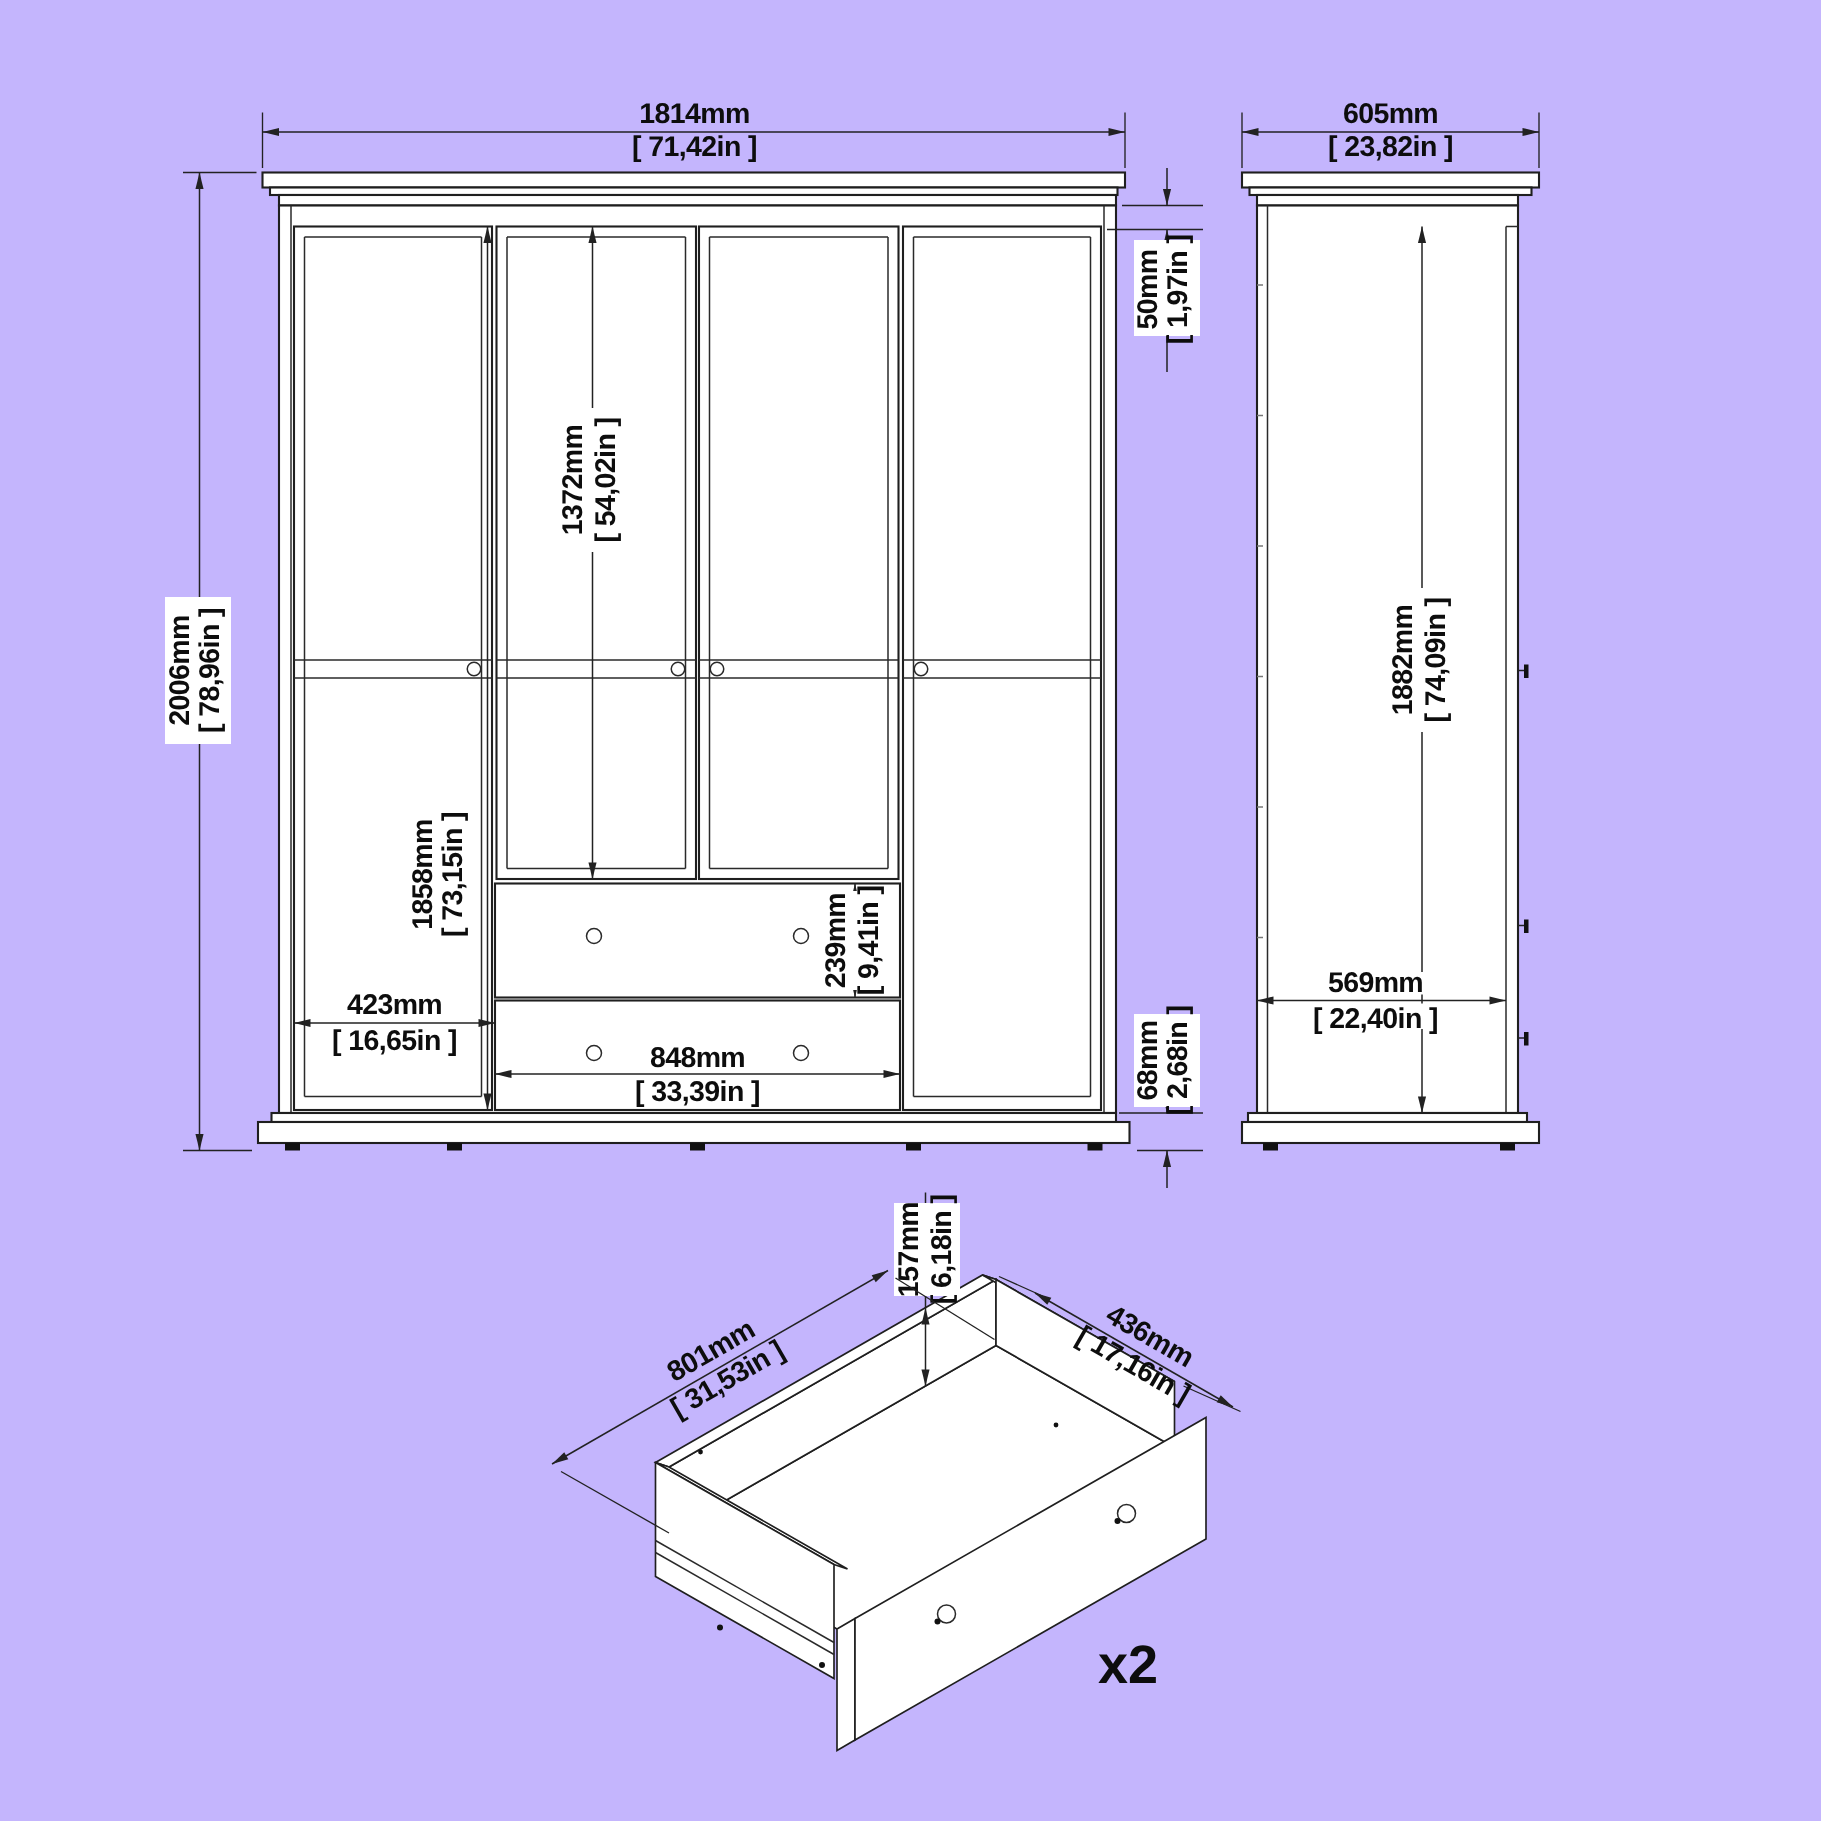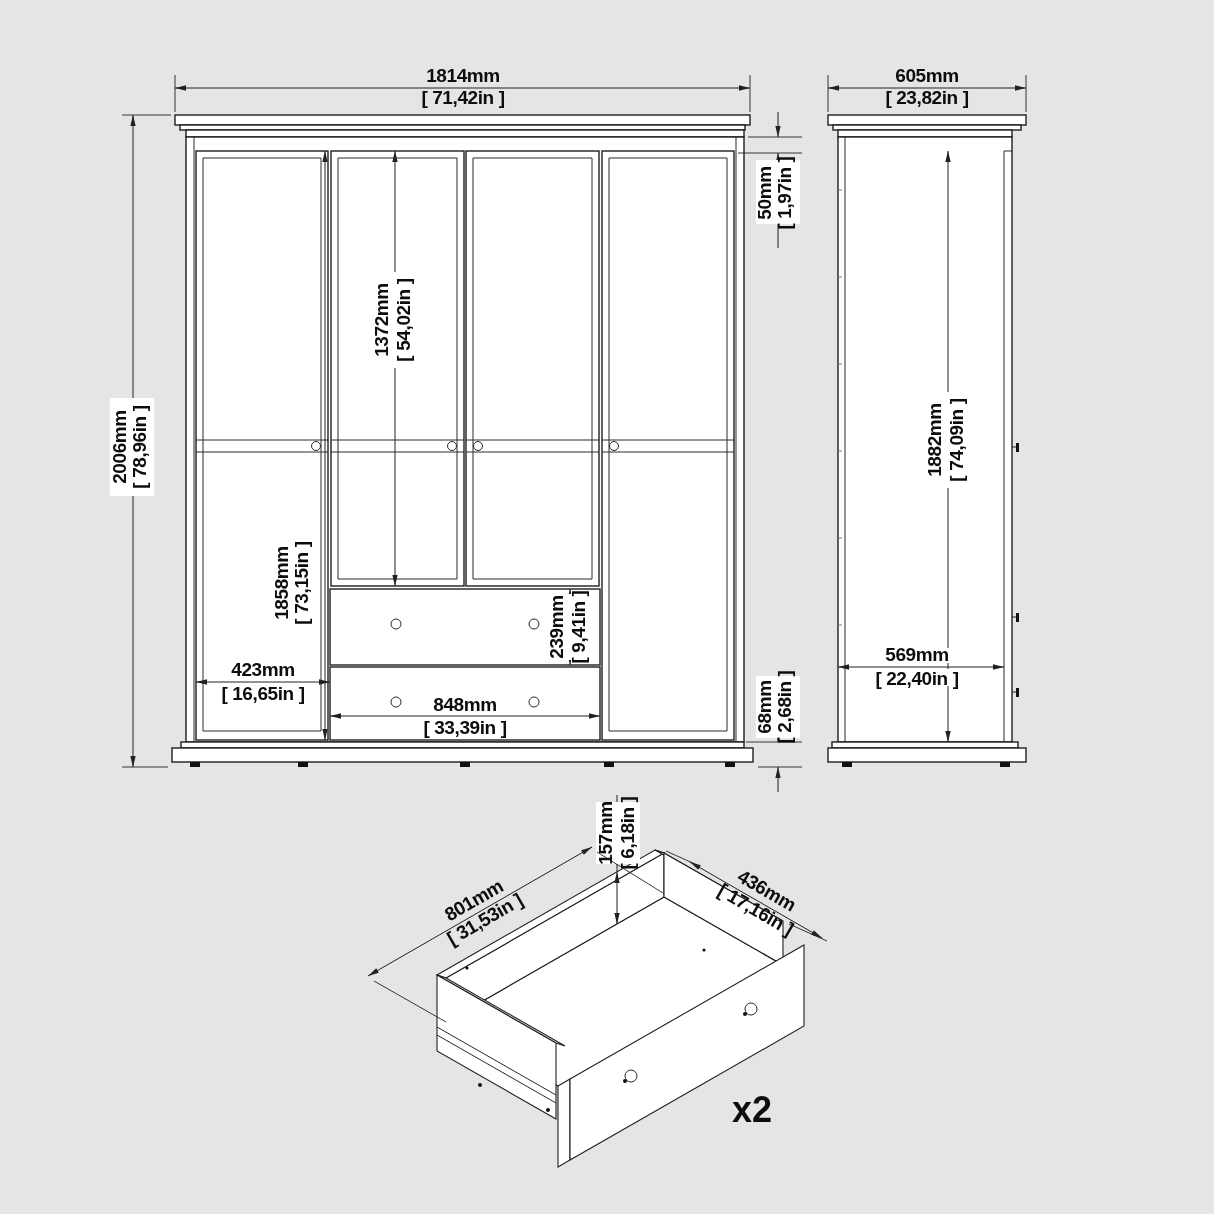--- a/index.html
+++ b/index.html
@@ -1,16 +1,16 @@
 <!DOCTYPE html>
 <html><head>
 <meta charset="utf-8">
 <style>
   html,body{margin:0;padding:0;background:#ffffff;}
-  .stage{width:1214px;height:1214px;background:#e5e5e5;position:relative;font-family:"Liberation Sans",sans-serif;}
+  .stage{width:1214px;height:1214px;background:#c4b5fd;position:relative;font-family:"Liberation Sans",sans-serif;}
   svg{display:block;}
   .ol{fill:#ffffff;stroke:#1f1f1f;stroke-width:1.4;}           
   .il{fill:none;stroke:#2a2a2a;stroke-width:1;}                
   .fl{fill:#ffffff;stroke:#1f1f1f;stroke-width:1.1;}           
   .dk{fill:#111;stroke:none;}
   .dim{stroke:#222;stroke-width:1;fill:none;}
   .ext{stroke:#222;stroke-width:0.9;fill:none;}
   .bg{fill:#ffffff;stroke:none;}
   .t{font:700 19px "Liberation Sans",sans-serif;fill:#0d0d0d;letter-spacing:-0.4px;}
   .tq{font:700 36px "Liberation Sans",sans-serif;fill:#0d0d0d;}

